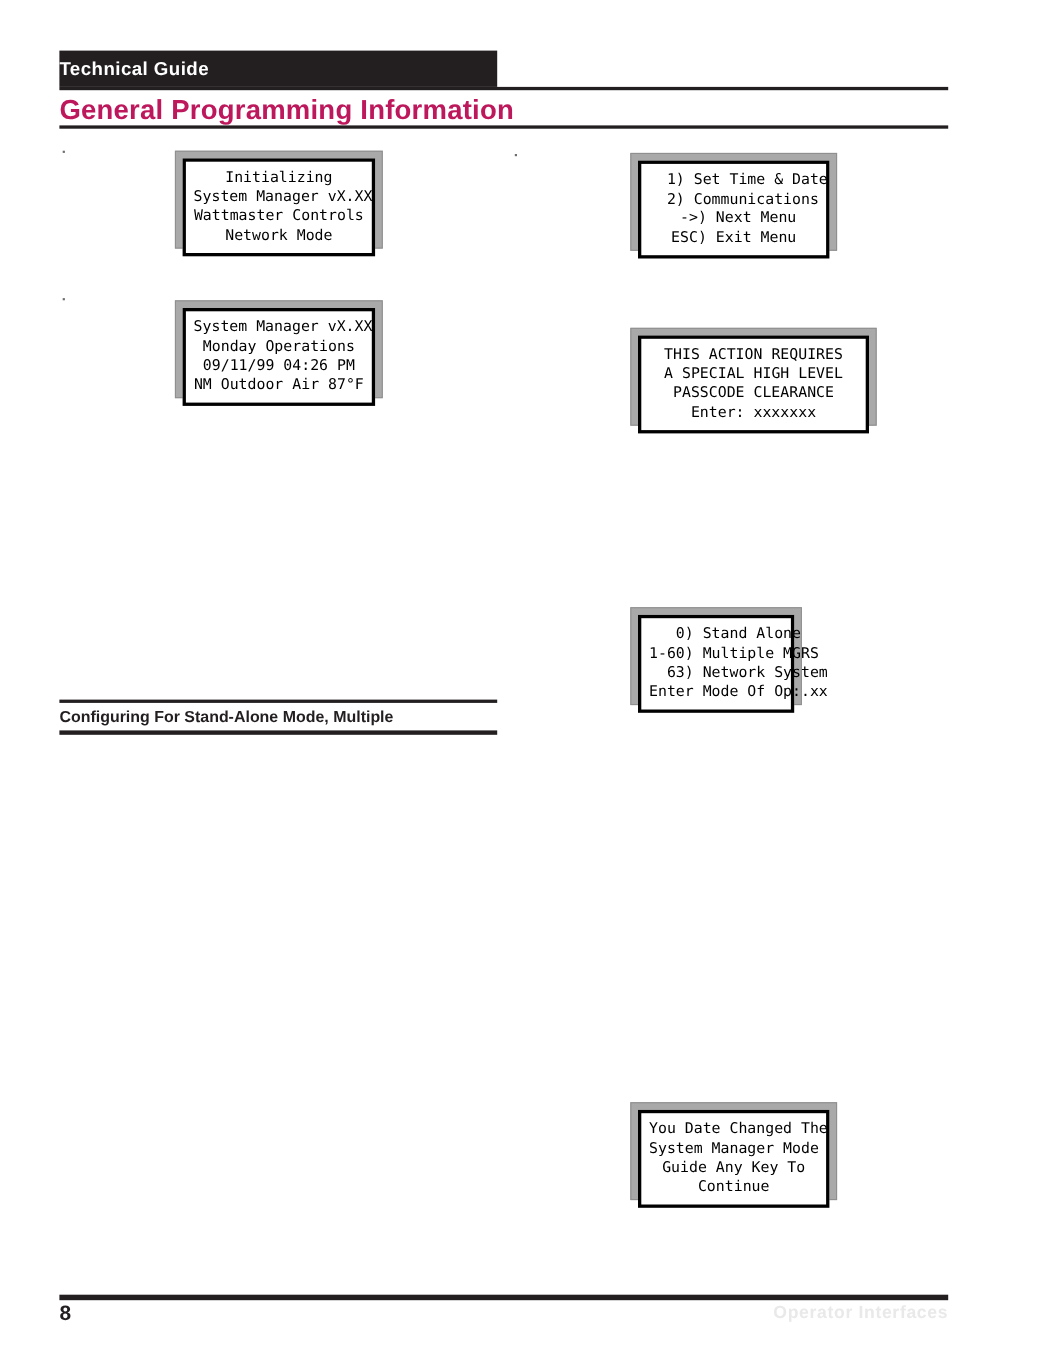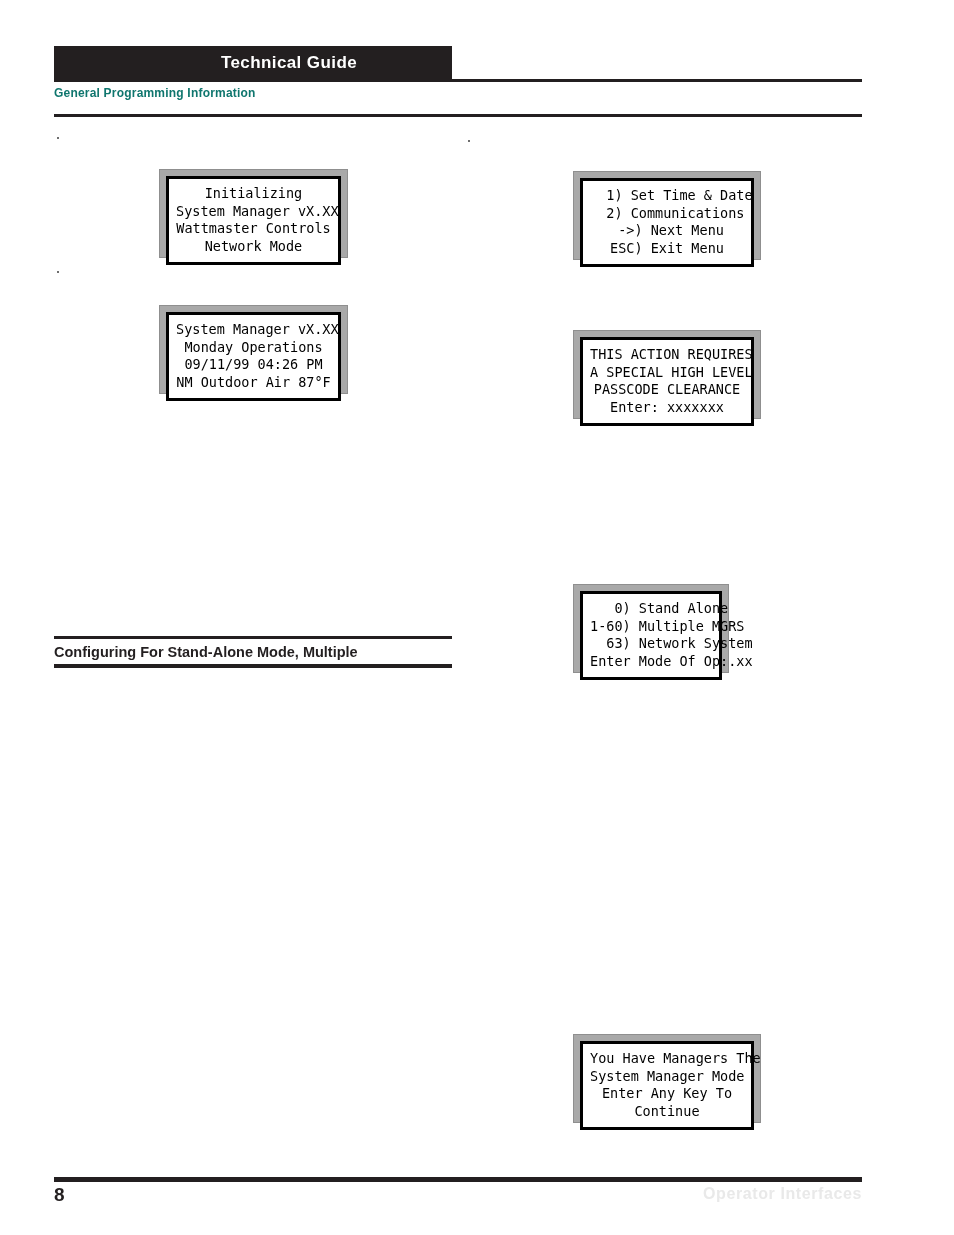--- a/index.html
+++ b/index.html
@@ -22,62 +22,59 @@
     top: 46px;
     width: 398px;
     height: 33px;
     background: #231f20;
   }
   .header-bar-label {
     color: #ffffff;
     font-size: 17px;
     font-weight: bold;
     letter-spacing: 0.4px;
-    text-align: center;
     line-height: 33px;
     width: 100%;
     display: block;
-    padding-left: 36px;
   }
   .header-rule {
     position: absolute;
     left: 54px;
     top: 79px;
     width: 808px;
     height: 3px;
     background: #231f20;
   }
   .page-title {
     position: absolute;
     left: 54px;
     top: 86px;
     width: 808px;
-    font-size: 12px;
-    font-weight: bold;
-    color: #0f766e;
+    font-size: 25px;
+    font-weight: bold;
+    color: #be185d;
     letter-spacing: 0.2px;
     white-space: nowrap;
   }
   .title-rule {
     position: absolute;
     left: 54px;
     top: 114px;
     width: 808px;
     height: 3px;
     background: #231f20;
   }
 
   
   .lcd {
     position: absolute;
     background: #a9a9a9;
     border: 1px solid #8f8f8f;
     padding: 6px;
     box-sizing: border-box;
-    margin-top: 32px;
   }
   .lcd-inner {
     background: #ffffff;
     border: 3px solid #000000;
     box-sizing: border-box;
     padding: 6px 7px 7px 7px;
   }
   .lcd-line {
     font-family: "DejaVu Sans Mono", monospace;
     font-size: 13.5px;
@@ -86,21 +83,21 @@
     white-space: pre;
     letter-spacing: 0px;
   }
   .lcd-center .lcd-line { text-align: center; }
   .lcd-left .lcd-line { text-align: center; }
 
   
   #lcd-initializing { left: 159px; top: 137px; width: 189px; height: 89px; }
   #lcd-status       { left: 159px; top: 273px; width: 189px; height: 89px; }
   #lcd-main-menu    { left: 573px; top: 139px; width: 188px; height: 89px; }
-  #lcd-passcode     { left: 573px; top: 298px; width: 188px; height: 89px; }
+  #lcd-passcode     { left: 573px; top: 298px; width: 224px; height: 89px; }
   #lcd-mode-select  { left: 573px; top: 552px; width: 156px; height: 89px; }
   #lcd-mode-changed { left: 573px; top: 1002px; width: 188px; height: 89px; }
 
   
   .section-head {
     position: absolute;
     left: 54px;
     top: 636px;
     width: 398px;
   }
@@ -211,23 +208,23 @@
   <div class="lcd-inner">
     <div class="lcd-line">   0) Stand Alone</div>
     <div class="lcd-line">1-60) Multiple MGRS</div>
     <div class="lcd-line">  63) Network System</div>
     <div class="lcd-line">Enter Mode Of Op:.xx</div>
   </div>
 </div>
 
 <div class="lcd lcd-center" id="lcd-mode-changed">
   <div class="lcd-inner">
-    <div class="lcd-line">You Have Managers The</div>
+    <div class="lcd-line">You Date Changed The</div>
     <div class="lcd-line">System Manager Mode</div>
-    <div class="lcd-line">Enter Any Key To</div>
+    <div class="lcd-line">Guide Any Key To</div>
     <div class="lcd-line">Continue</div>
   </div>
 </div>
 
 <div class="section-head">
   <div class="section-rule-top"></div>
   <div class="section-head-text">
     <div>Configuring For Stand-Alone Mode, Multiple</div>
   </div>
   <div class="section-rule-bottom"></div>

